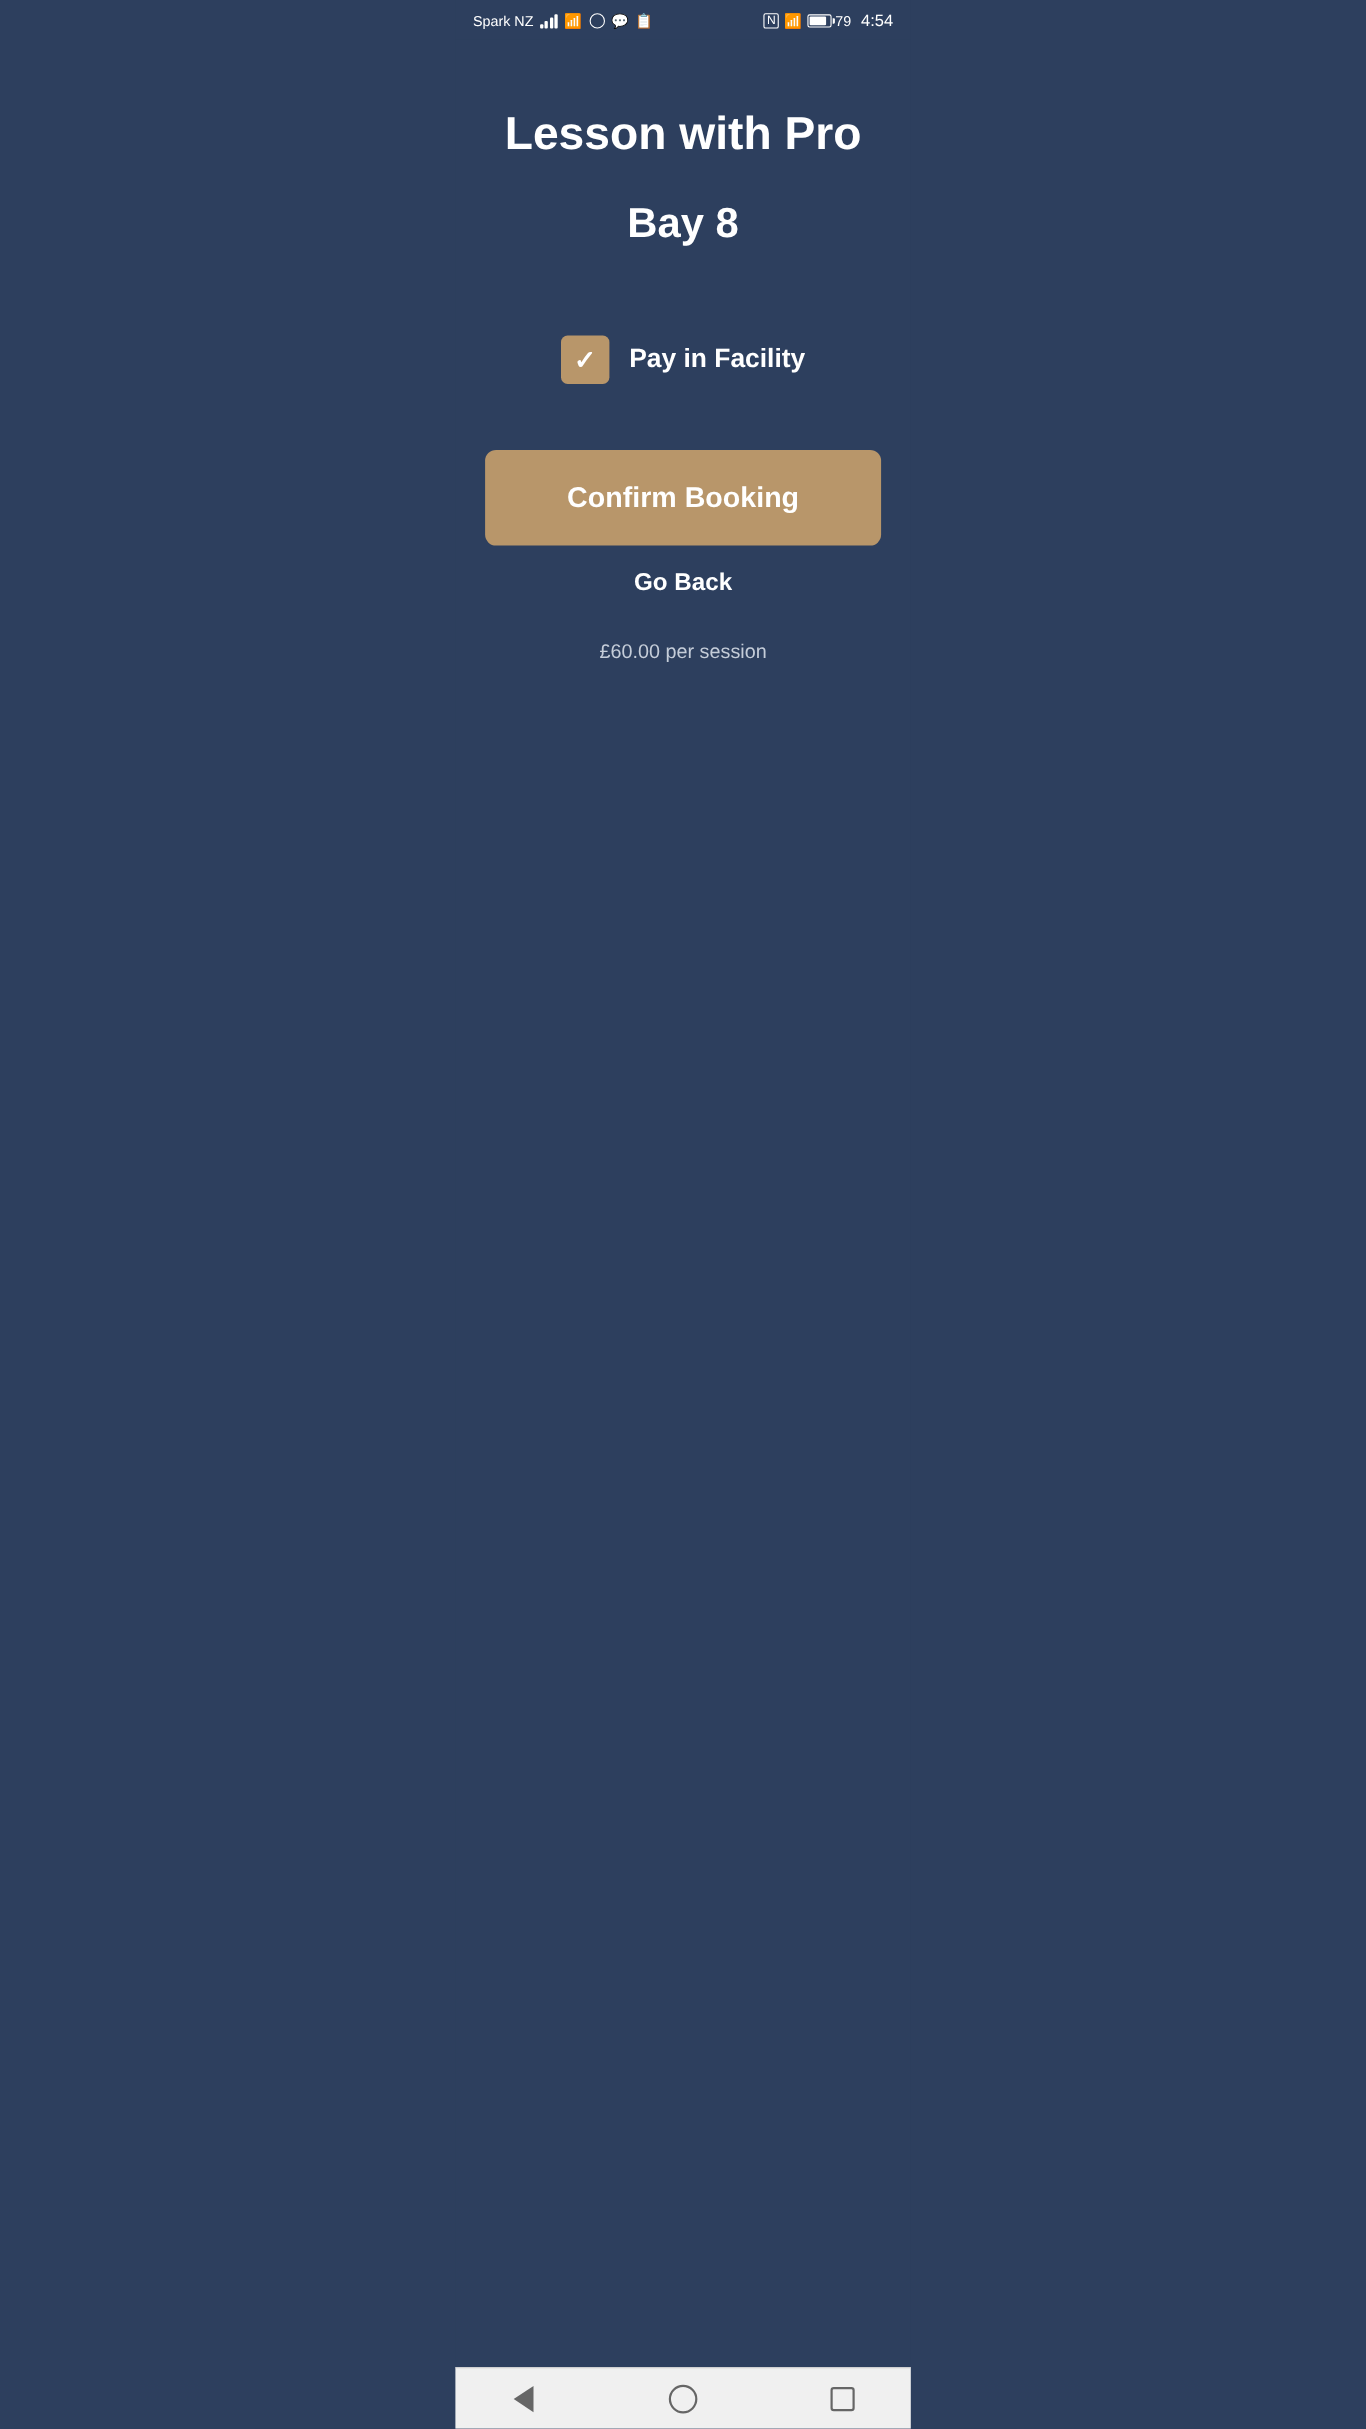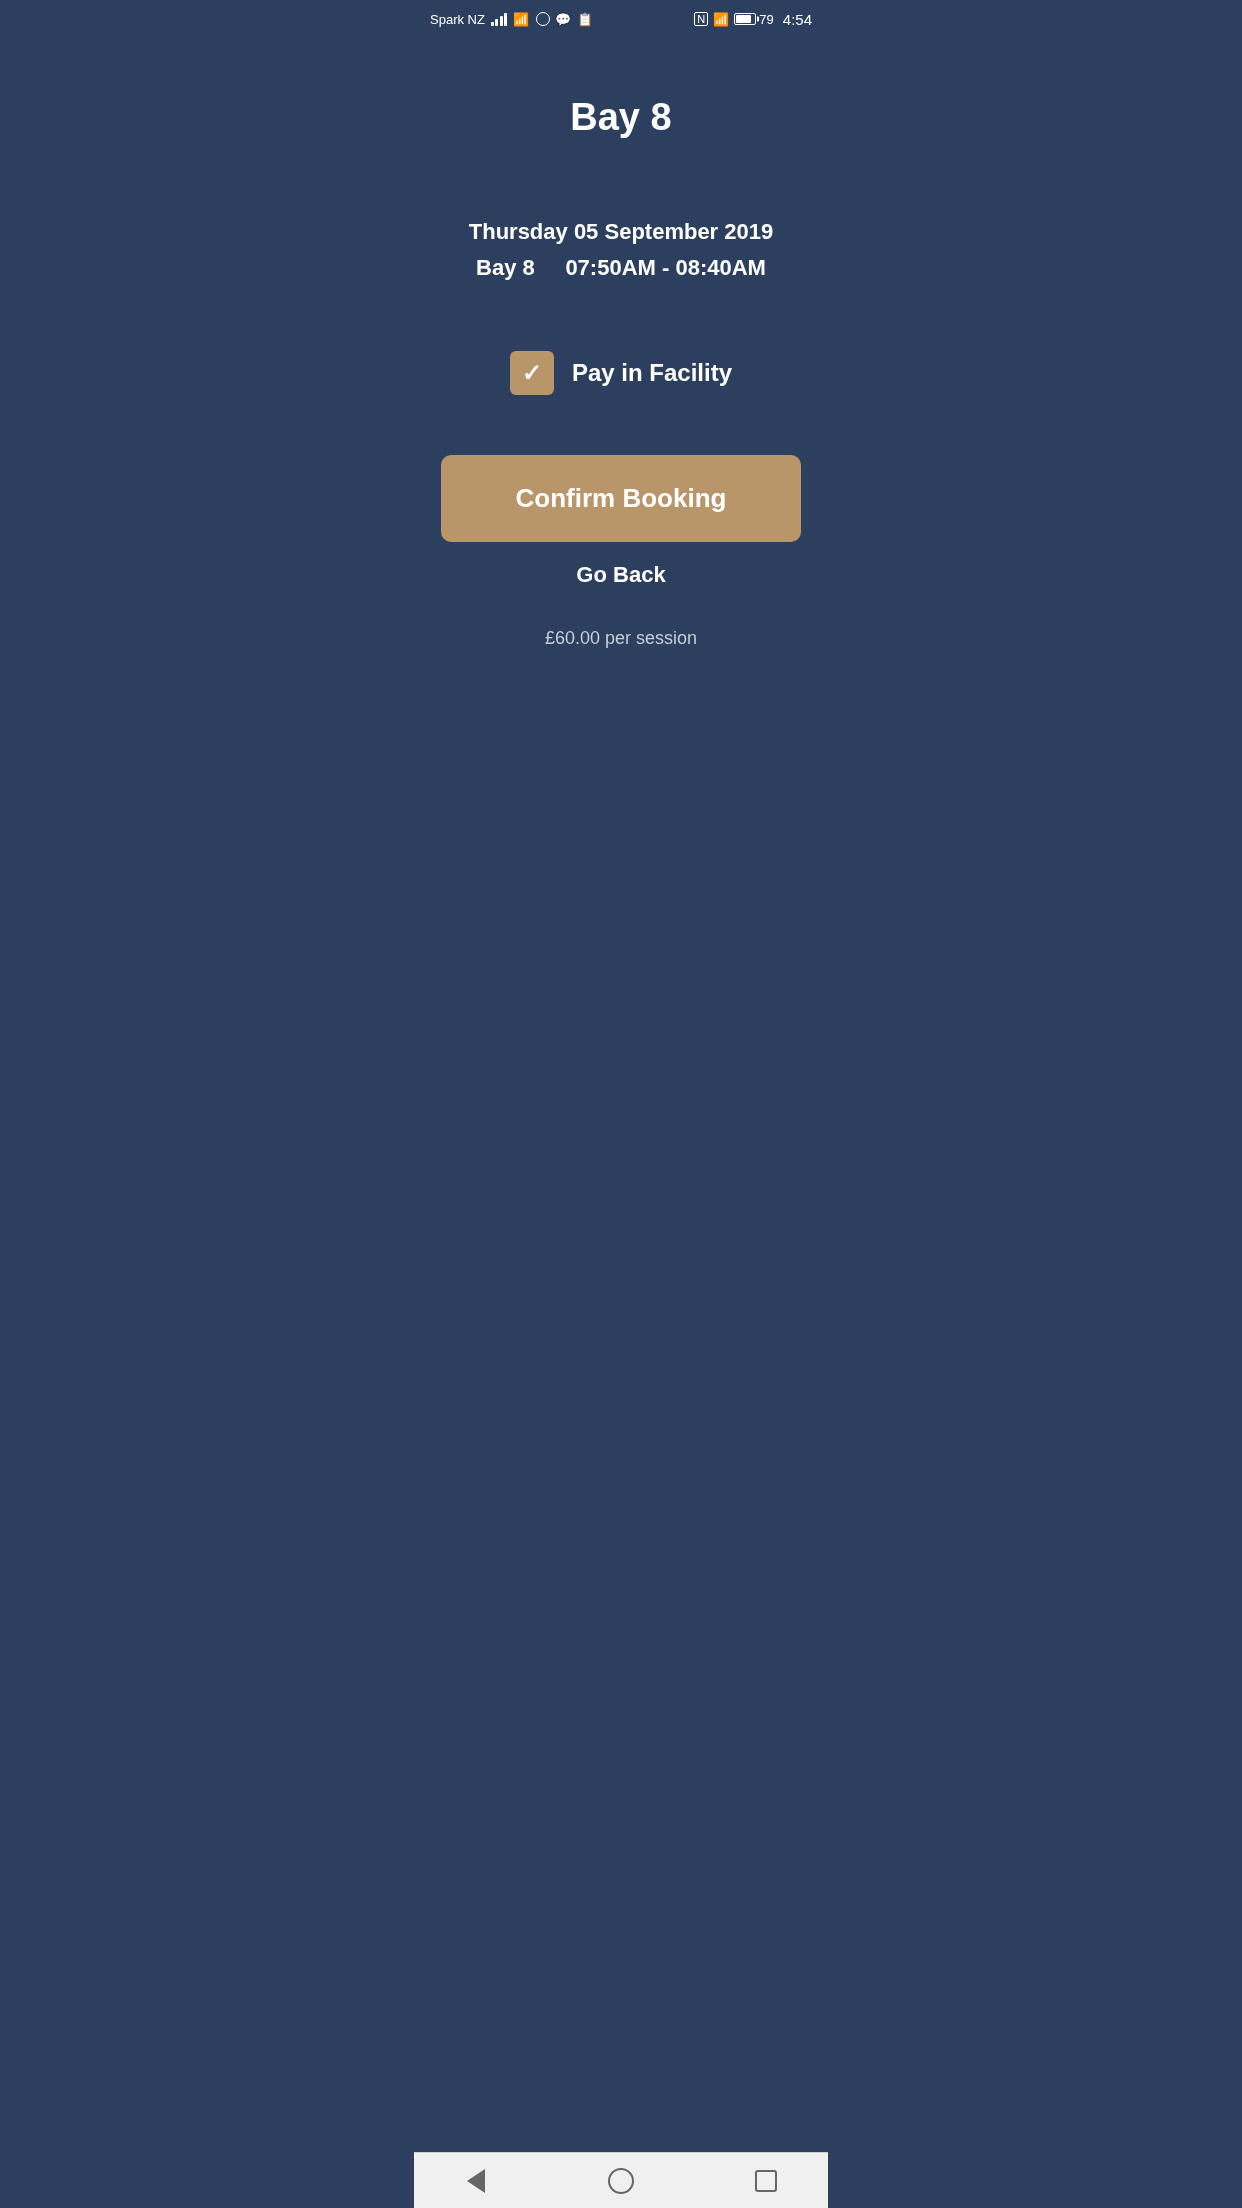--- a/index.html
+++ b/index.html
@@ -327,30 +327,23 @@
           <div class="battery-fill"></div>
         </div>
         <span>79</span>
       </div>
       <span class="status-time">4:54</span>
     </div>
   </div>
 
   <div class="main-content">
 
+    <h1 class="booking-title">Lesson with Pro</h1>
     <h2 class="booking-subtitle">Bay 8</h2>
 
-    <div class="booking-details">
-      <p class="booking-date">Thursday 05 September 2019</p>
-      <p class="booking-time">
-        <span>Bay 8</span>
-        &nbsp;&nbsp;&nbsp;
-        <span>07:50AM - 08:40AM</span>
-      </p>
-    </div>
 
     <div class="pay-option">
       <div class="checkbox-container">
         <span class="checkmark">✓</span>
       </div>
       <span class="pay-label">Pay in Facility</span>
     </div>
 
     <button class="confirm-button">Confirm Booking</button>
 

